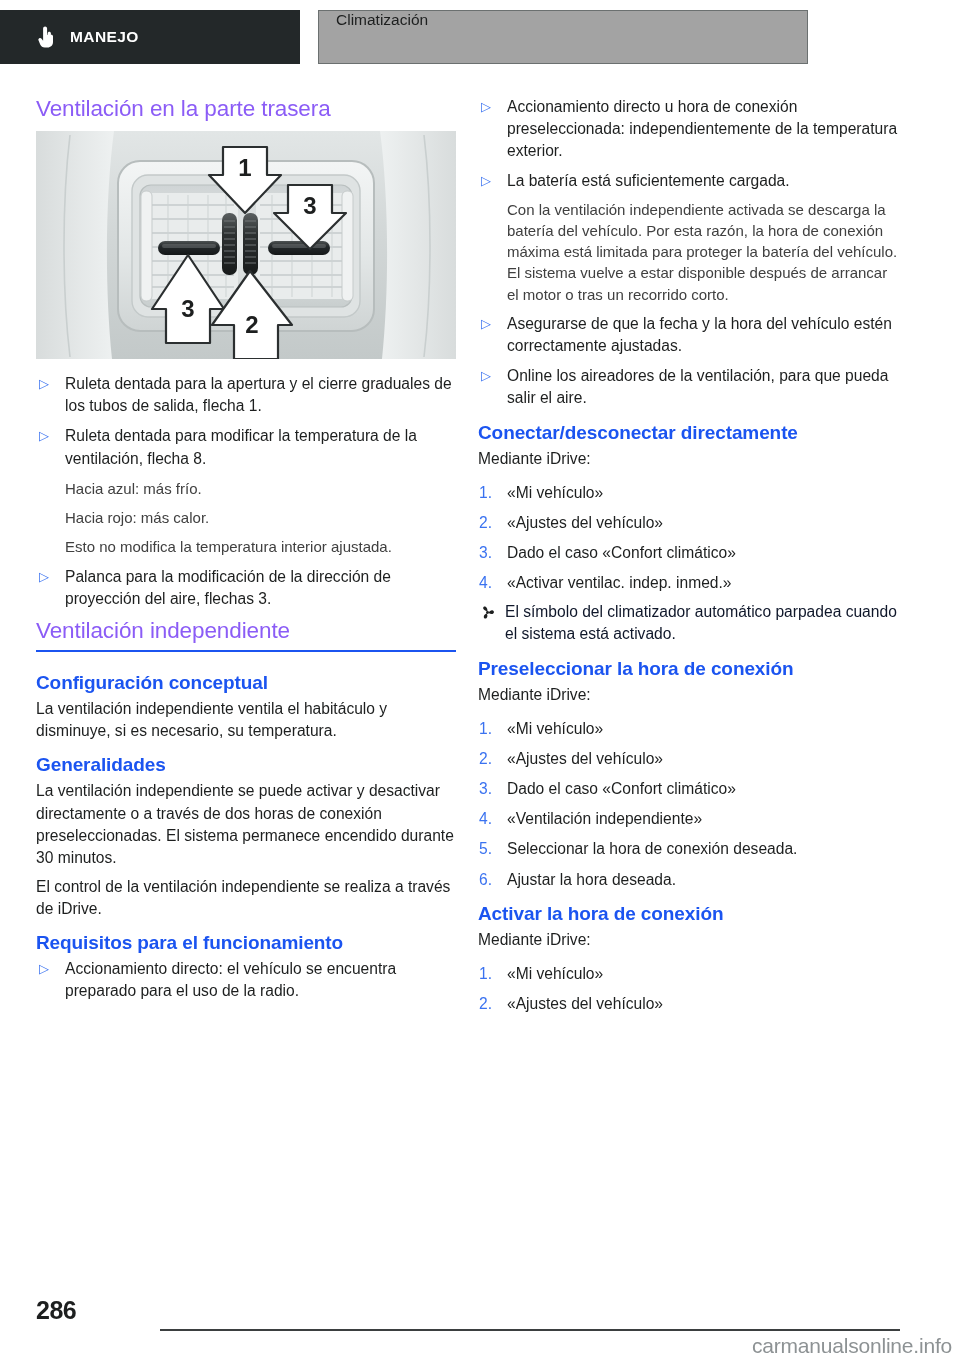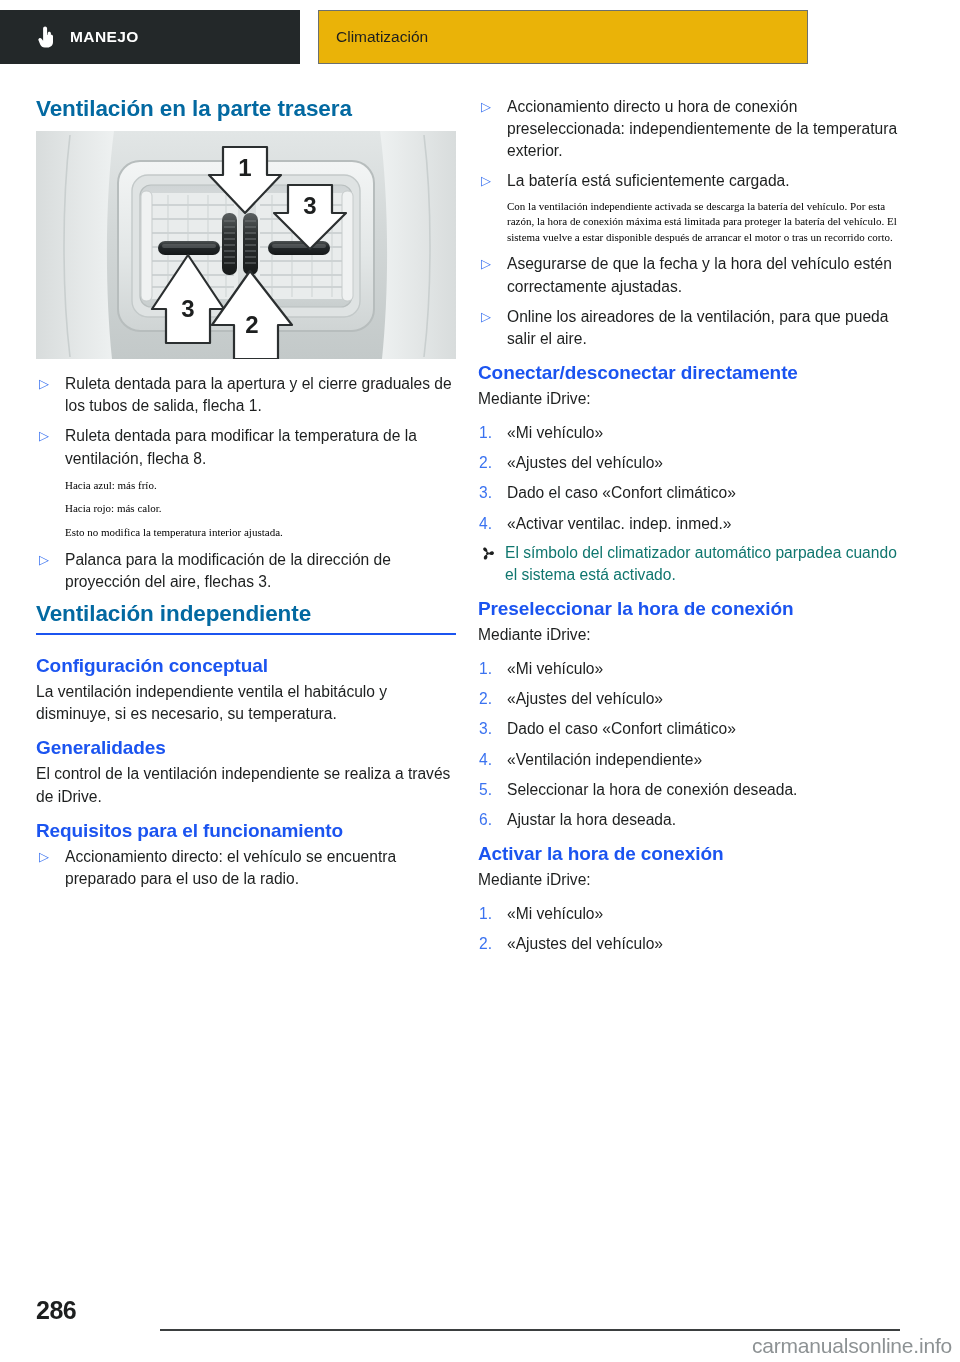--- a/index.html
+++ b/index.html
@@ -46,45 +46,45 @@
     font-size: 15.5px;
     font-weight: bold;
     letter-spacing: 0.4px;
   }
   .header-section {
     flex: 1;
     margin-left: 18px;
     margin-right: 64px;
     border: 1px solid #6b7070;
     border-left: 1px solid #6b7070;
-    background: #eab308;
+    background: #a3a3a3;
     display: flex;
-    align-items: center;
+    align-items: flex-start;
     padding-left: 17px;
     box-sizing: border-box;
   }
   .header-section-label {
     font-size: 15.5px;
     color: #1d1f1f;
   }
 
   
   .col {
     position: absolute;
     top: 96px;
     width: 420px;
   }
   .col-left  { left: 36px; }
   .col-right { left: 478px; }
 
   
   h1.h-main {
     font-size: 22.5px;
-    font-weight: bold;
-    color: #0369a1;
+    font-weight: normal;
+    color: #8b5cf6;
     margin: 0 0 10px 0;
     line-height: 1.12;
     letter-spacing: -0.1px;
   }
   h1.h-main.underlined {
     border-bottom: 2.5px solid #1b54f0;
     padding-bottom: 7px;
     margin-bottom: 20px;
   }
   h2.h-sub {
@@ -121,25 +121,24 @@
     position: absolute;
     left: 3px;
     top: 4px;
     font-size: 13px;
     line-height: 1;
     color: #3a72f0;
   }
   
   .bcont {
     padding-left: 29px;
-    font-size: 11px;
+    font-size: 15px;
     line-height: 1.42;
     margin-bottom: 8px;
-    color: #000000;
-    font-family: Liberation Serif, serif;
+    color: #404040;
   }
 
   
   .nlist { margin: 0; padding: 0; list-style: none; }
   .nitem {
     position: relative;
     padding-left: 29px;
     font-size: 15.6px;
     line-height: 1.42;
     margin-bottom: 8px;
@@ -154,21 +153,21 @@
   }
   .nlist-gap { margin-top: 12px; }
 
   
   .note {
     position: relative;
     padding-left: 27px;
     font-size: 15.6px;
     line-height: 1.42;
     margin-top: 7px;
-    color: #0f766e;
+    color: #0f172a;
   }
   .fan-icon {
     position: absolute;
     left: 1px;
     top: 3px;
     width: 17px;
     height: 17px;
   }
 
   
@@ -410,20 +409,21 @@
       <span>Palanca para la modificación de la dirección de proyección del aire, flechas 3.</span>
     </li>
   </ul>
 
   <h1 class="h-main underlined sp-top-lg">Ventilación independiente</h1>
 
   <h2 class="h-sub">Configuración conceptual</h2>
   <p class="para">La ventilación independiente ventila el habitáculo y disminuye, si es necesario, su temperatura.</p>
 
   <h2 class="h-sub sp-top-md">Generalidades</h2>
+  <p class="para">La ventilación independiente se puede activar y desactivar directamente o a través de dos horas de conexión preseleccionadas. El sistema permanece encendido durante 30 minutos.</p>
   <p class="para">El control de la ventilación independiente se realiza a través de iDrive.</p>
 
   <h2 class="h-sub sp-top-md">Requisitos para el funcionamiento</h2>
   <ul class="blist">
     <li class="bitem">
       <span class="tri-outline">▷</span>
       <span>Accionamiento directo: el vehículo se encuentra preparado para el uso de la radio.</span>
     </li>
   </ul>
 </div>

